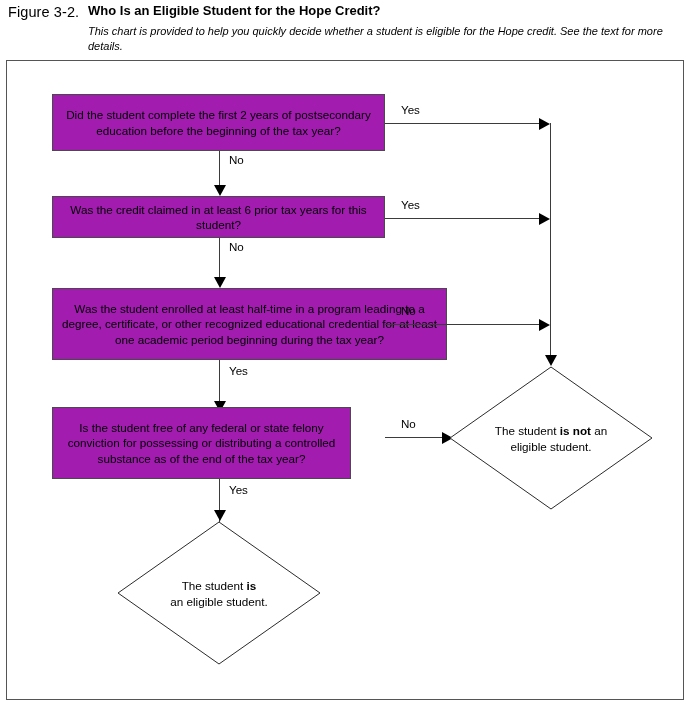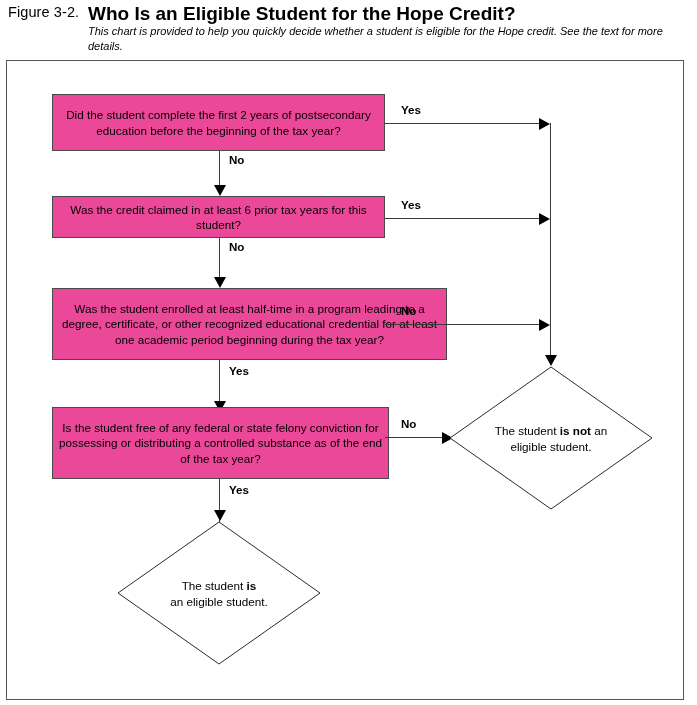--- a/index.html
+++ b/index.html
@@ -30,21 +30,21 @@
     top: 4px;
     font-size: 14.5px;
     font-weight: normal;
     letter-spacing: 0.1px;
     white-space: nowrap;
   }
   #fig-title {
     position: absolute;
     left: 88px;
     top: 3px;
-    font-size: 19px;
+    font-size: 13px;
     font-weight: bold;
     white-space: nowrap;
   }
   #fig-subtitle {
     position: absolute;
     left: 88px;
     top: 24px;
     width: 600px;
     font-size: 11px;
     font-style: italic;
@@ -61,21 +61,21 @@
     border: 1px solid #555555;
     box-sizing: border-box;
     background: #ffffff;
   }
 
   
   .pbox {
     position: absolute;
     border: 1px solid #4a4a4a;
     box-sizing: border-box;
-    background: #ec4899;
+    background: #a21caf;
     display: flex;
     align-items: center;
     justify-content: center;
     text-align: center;
     font-size: 11.7px;
     line-height: 15.5px;
     padding: 0 6px;
   }
 
   
@@ -119,21 +119,21 @@
     width: 0; height: 0;
     border-top: 6px solid transparent;
     border-bottom: 6px solid transparent;
     border-left: 11px solid #000000;
   }
 
   
   .edge-label {
     position: absolute;
     font-size: 11.6px;
-    font-weight: bold;
+    font-weight: normal;
     white-space: nowrap;
   }
 </style>
 </head>
 <body>
 
 <div id="header">
   <div id="fig-label">Figure 3-2.</div>
   <div id="fig-title">Who Is an Eligible Student for the Hope Credit?</div>
   <div id="fig-subtitle">This chart is provided to help you quickly decide whether a student is eligible for the Hope credit. See the text for more details.</div>
@@ -170,21 +170,21 @@
   </div>
 
   <div class="vline" style="left:212px; top:299px; width:1px; height:42px;"></div>
   <div class="arrow-down" style="left:207px; top:340px;"></div>
   <div class="edge-label" style="left:222px; top:303px;">Yes</div>
 
   <div class="hline" style="left:378px; top:263px; width:157px;"></div>
   <div class="arrow-right" style="left:532px; top:258px;"></div>
   <div class="edge-label" style="left:394px; top:243px;">No</div>
 
-  <div class="pbox" style="left:45px; top:346px; width:337px; height:72px;">
+  <div class="pbox" style="left:45px; top:346px; width:299px; height:72px;">
     <span>Is the student free of any federal or state felony conviction for possessing or distributing a controlled substance as of the end of the tax year?</span>
   </div>
 
   <div class="vline" style="left:212px; top:418px; width:1px; height:43px;"></div>
   <div class="arrow-down" style="left:207px; top:449px;"></div>
   <div class="edge-label" style="left:222px; top:422px;">Yes</div>
 
   <div class="hline" style="left:378px; top:376px; width:60px;"></div>
   <div class="arrow-right" style="left:435px; top:371px;"></div>
   <div class="edge-label" style="left:394px; top:356px;">No</div>

